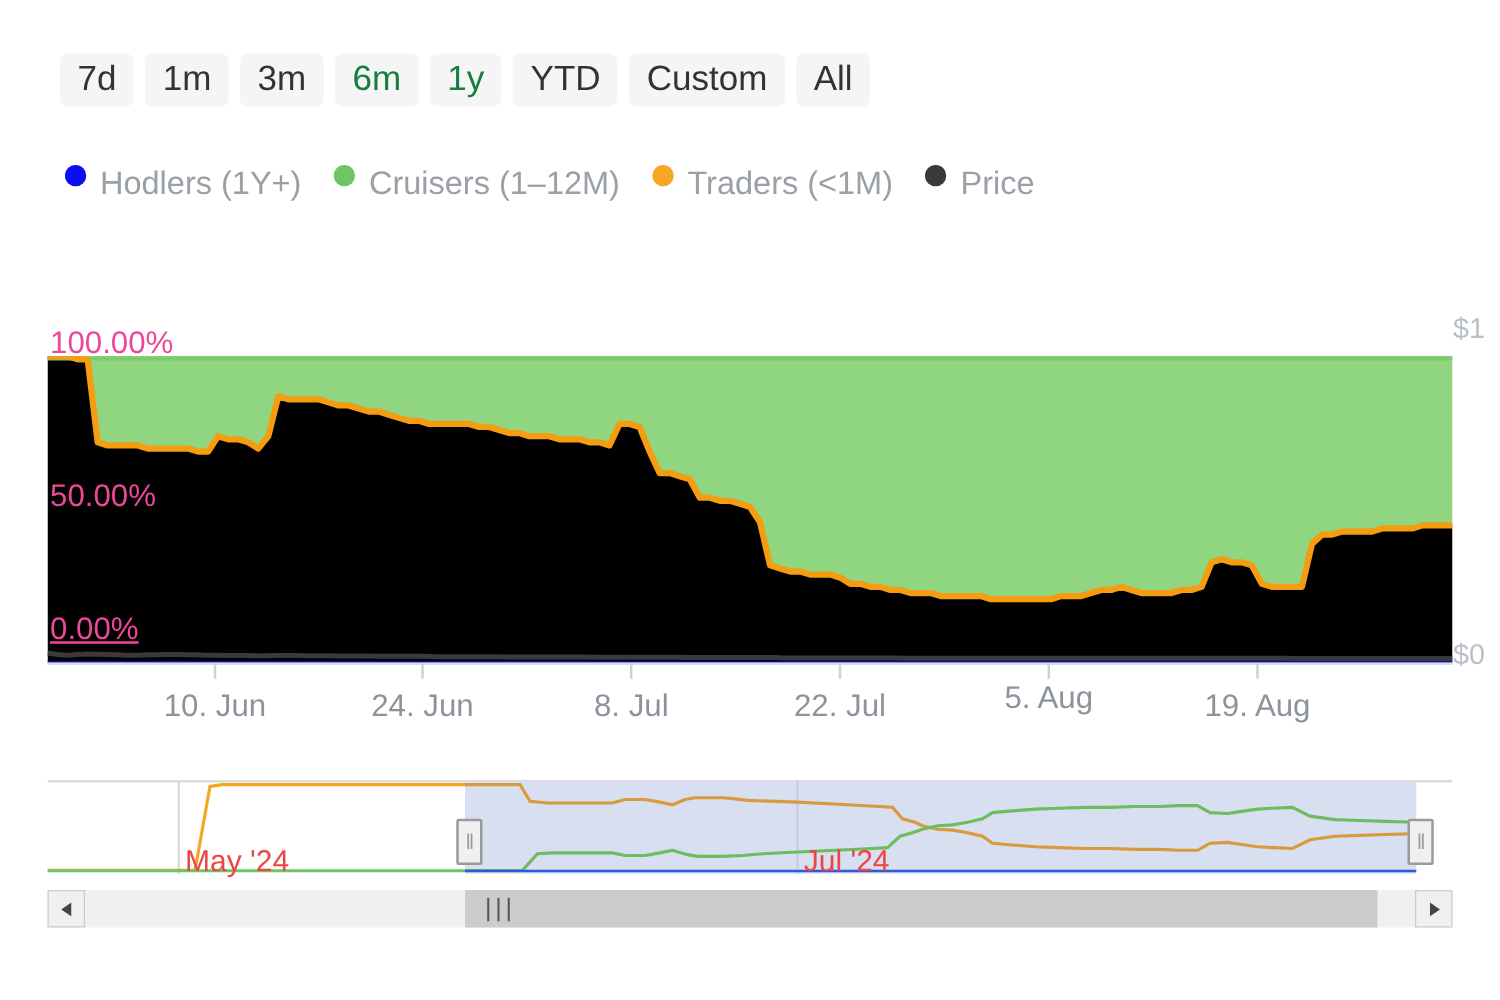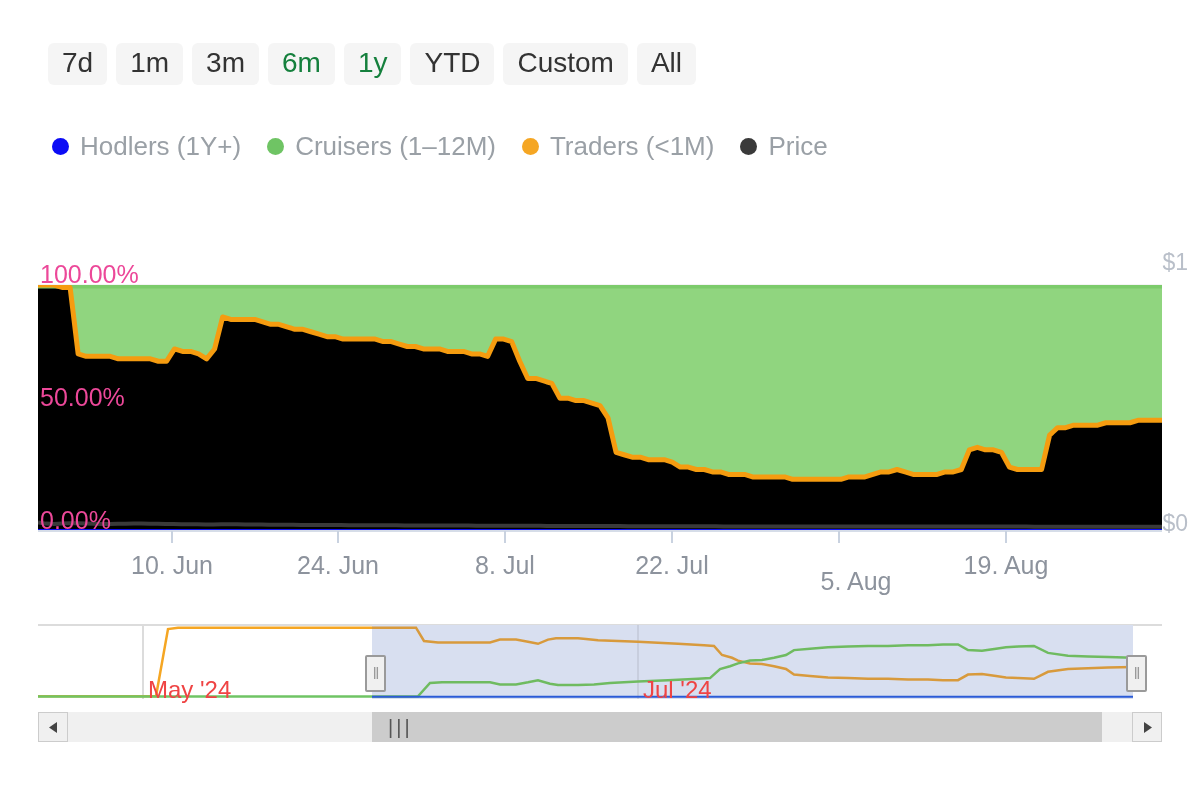--- a/index.html
+++ b/index.html
@@ -19,21 +19,21 @@
     font-family:"Liberation Sans", sans-serif;
     font-size:28px;color:#333333;
     padding:7px 14px 9px 14px;line-height:26px;
     cursor:pointer;white-space:nowrap;
   }
   .range-btn.disabled{color:#15803d;cursor:default;}
   
   #legend{
     position:absolute;left:52px;top:132px;display:flex;align-items:center;gap:0px;
   }
-  .legend-item{display:flex;align-items:center;margin-right:26px;cursor:pointer;}
+  .legend-item{display:flex;align-items:flex-start;margin-right:26px;cursor:pointer;}
   .legend-dot{
     width:17px;height:17px;border-radius:50%;display:inline-block;margin-right:11px;
   }
   .legend-label{
     font-size:26px;color:#9aa0a6;line-height:28px;white-space:nowrap;
   }
   
   #chart-area{
     position:absolute;left:0px;top:240px;width:1200px;height:310px;
   }
@@ -158,31 +158,31 @@
         <line x1="338" x2="338" y1="291" y2="303" stroke="#c9d2e0" stroke-width="2"></line>
         <line x1="505" x2="505" y1="291" y2="303" stroke="#c9d2e0" stroke-width="2"></line>
         <line x1="672" x2="672" y1="291" y2="303" stroke="#c9d2e0" stroke-width="2"></line>
         <line x1="839" x2="839" y1="291" y2="303" stroke="#c9d2e0" stroke-width="2"></line>
         <line x1="1006" x2="1006" y1="291" y2="303" stroke="#c9d2e0" stroke-width="2"></line>
       </g>
   </svg>
 
   <div class="axis-label" id="ylab-100" style="left:40px;top:22px;">100.00%</div>
   <div class="axis-label" id="ylab-50" style="left:40px;top:145px;">50.00%</div>
-  <div class="axis-label" id="ylab-0" style="left:40px;top:268px;">0.00%</div>
+  <div class="axis-label" id="ylab-0" style="left:40px;top:251px;text-decoration:underline;">0.00%</div>
 
   <div class="price-label" id="plab-1" style="right:12px;top:11px;">$1</div>
   <div class="price-label" id="plab-0" style="right:12px;top:272px;">$0</div>
 
   <div id="xtick-labels">
       <div class="xtick-label" style="left: 172px; top: 313px;">10. Jun</div>
       <div class="xtick-label" style="left: 338px; top: 313px;">24. Jun</div>
       <div class="xtick-label" style="left: 505px; top: 313px;">8. Jul</div>
       <div class="xtick-label" style="left: 672px; top: 313px;">22. Jul</div>
-      <div class="xtick-label" style="left: 839px; top: 329px; margin-left: 17px;">5. Aug</div>
+      <div class="xtick-label" style="left: 839px; top: 306px;">5. Aug</div>
       <div class="xtick-label" style="left: 1006px; top: 313px;">19. Aug</div>
     </div>
 </div>
 
 <div id="navigator">
   <svg id="nav-svg" width="1124" height="88">
     <rect x="0" y="0" width="1124" height="76" fill="#ffffff"></rect>
     <line x1="0" y1="2" x2="1124" y2="2" stroke="#dcdcdc" stroke-width="2"></line>
     <rect id="nav-selection" y="2" height="74" fill="#d8dff0" x="334" width="761"></rect>
     <line x1="105" y1="2" x2="105" y2="76" stroke="#dcdcdc" stroke-width="2"></line>

